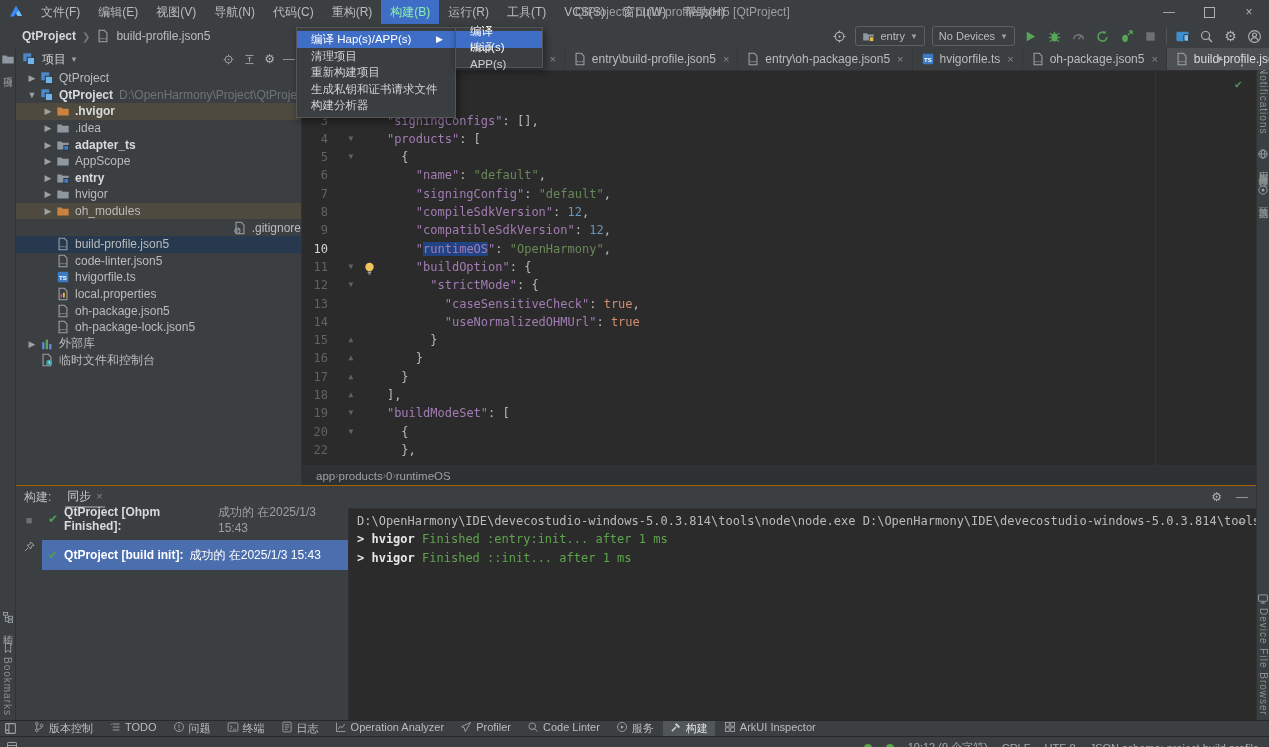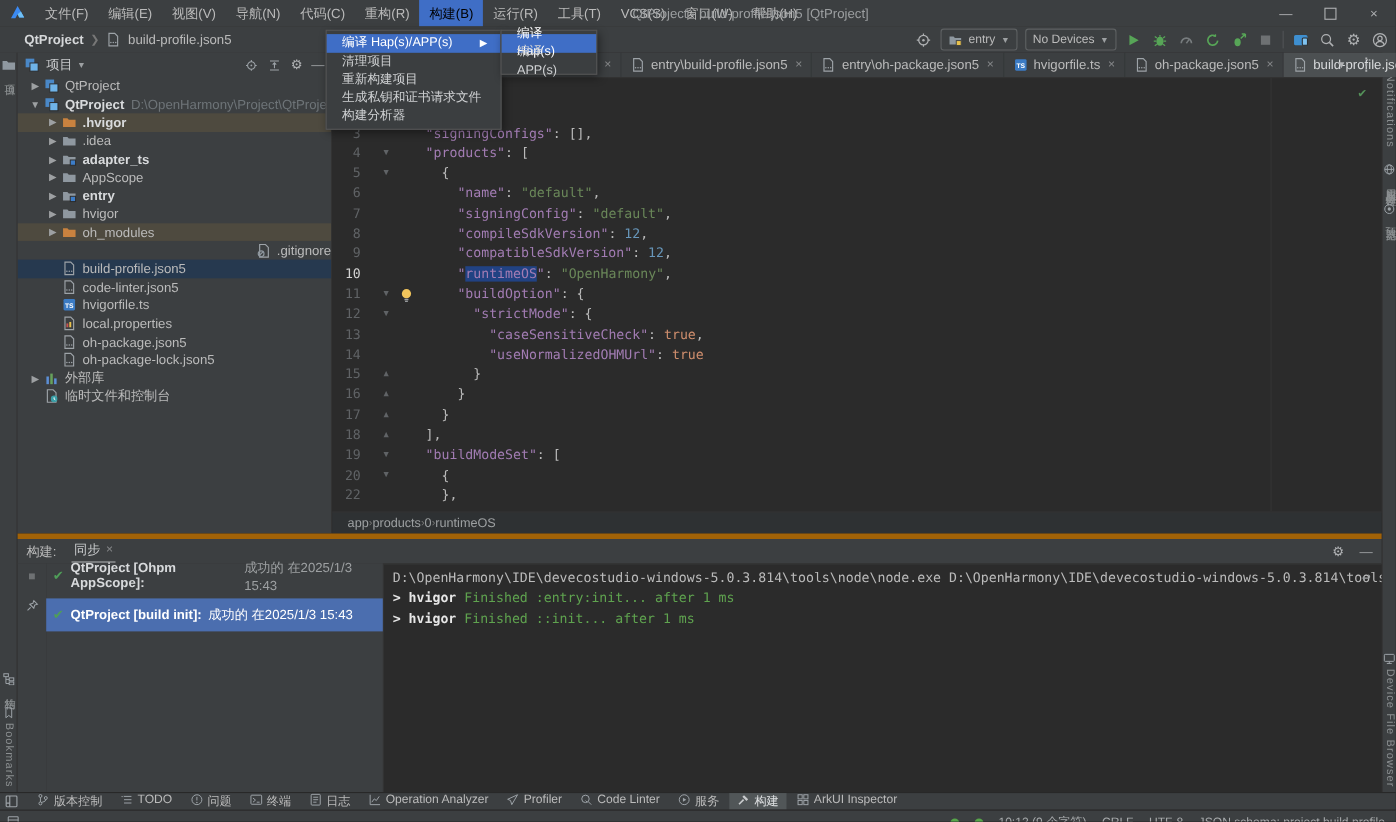--- a/index.html
+++ b/index.html
@@ -3,21 +3,21 @@
 <meta charset="utf-8">
 <style>
   html,body{margin:0;padding:0;background:#1e1e1e}
   #app{position:relative;width:1269px;height:747px;background:#2B2B2B;overflow:hidden;
        font-family:"Liberation Sans",sans-serif;color:#BBBBBB;-webkit-font-smoothing:antialiased}
   
   .titlebar{position:absolute;left:0;top:0;width:1269px;height:24px;background:#3C3F41;border-bottom:1px solid #323232;display:flex;align-items:center}
   .logo{width:16px;height:16px;margin:0 8px 0 8px;display:flex;align-items:center}
   #menubar{display:flex;height:24px;align-items:center}
   .menu-item{padding:0 9px;font-size:12px;line-height:24px;color:#BBBBBB;cursor:default}
-  .menu-item.active{background:#3F6EC6;color:#000000}
+  .menu-item.active{background:#3F6EC6;color:#86efac}
   .wtitle{position:absolute;left:575px;top:0;line-height:24px;font-size:12px;color:#9C9FA1}
   .winbtns{position:absolute;right:0;top:0;height:24px;display:flex}
   .winbtn{width:40px;height:24px;display:flex;align-items:center;justify-content:center;color:#AFB1B3;font-size:12px}
   .wb-restore{width:9px;height:9px;border:1px solid #AFB1B3;position:relative}
   
   .toolbar2{position:absolute;left:0;top:24px;width:1269px;height:24px;background:#3C3F41;border-bottom:1px solid #323232}
   .crumb2{position:absolute;left:22px;top:0;height:24px;display:flex;align-items:center;gap:6px;font-size:12px}
   .crumb2 .proj{font-weight:bold;color:#D5D7D9}
   .csep{color:#777;font-size:10px}
   .rcontrols{position:absolute;right:6px;top:0;height:24px;display:flex;align-items:center;gap:7px}
@@ -62,21 +62,21 @@
   .ln.cur{color:#D4D4D4}
   .fold{position:absolute;left:42px;width:14px;text-align:center;color:#606366;font-size:8px}
   .ct{position:absolute;left:56px}
   .tk-key{color:#A27CB3}.tk-str{color:#6A8759}.tk-num{color:#6897BB}.tk-bool{color:#CF8E6D}.tk-p{color:#BABABA}
   .sel{background:#214283}
   .marginline{position:absolute;left:853px;top:0;bottom:0;width:1px;background:#343434}
   .okcheck{position:absolute;right:14px;top:6px;color:#549159;font-size:12px}
   .bulb{position:absolute;left:62px;top:191px}
   .crumbs{height:19px;border-top:1px solid #323232;display:flex;align-items:center;gap:0;padding-left:14px;font-size:11.5px;color:#9DA0A2;flex:none;background:#2E3133}
   
-  .buildpanel{position:absolute;left:16px;top:485px;width:1240px;height:254px;background:#2B2B2B;border-top:5px solid #a16207;box-sizing:border-box}
+  .buildpanel{position:absolute;left:16px;top:485px;width:1240px;height:254px;background:#2B2B2B;border-top:1px solid #a16207;box-sizing:border-box}
   .bp-head{height:22px;background:#3C3F41;border-bottom:1px solid #323232;display:flex;align-items:center;padding:0 8px;font-size:12px}
   .bp-tab{margin-left:14px;padding:0 2px;border-bottom:2px solid #787B7D;color:#C8CACC;height:20px;line-height:20px;display:flex;gap:5px;align-items:center}
   .bp-tab .x{color:#848688;font-size:11px}
   .bp-right{margin-left:auto;display:flex;gap:14px;color:#9DA0A2;align-items:center}
   .bp-body{position:absolute;left:0;top:22px;right:0;bottom:0;display:flex}
   .bp-toolcol{width:26px;background:#3C3F41;display:flex;flex-direction:column;align-items:center;padding-top:6px;gap:14px}
   .bp-list{width:306px;background:#3C3F41;border-right:1px solid #323232;padding-top:2px;font-size:12px}
   .bp-item{display:flex;align-items:center;gap:6px;height:18px;padding:0 6px;color:#BBBBBB}
   .bp-item .t{font-weight:bold;color:#D8DADC}
   .bp-item .s{color:#9DA0A2}
@@ -671,21 +671,21 @@
         <span style="color:#6E7173;font-size:11px">■</span>
         <span id="ic-pin">
             <svg width="13" height="13" viewBox="0 0 16 16" fill="none" stroke="#9DA3A8" stroke-width="1.2">
               <path d="M9.5 2.5l4 4-3 1-1 3.5-4.5-4.5L8.5 5.5zM6 10l-3.5 3.5" stroke="#9DA3A8"></path>
             </svg>
           </span>
       </div>
       <div class="bp-list" id="bp-list">
           <div class="bp-item">
             <span class="chk">✔</span>
-            <span class="t">QtProject [Ohpm AppScope]:</span>
+            <span class="t">QtProject [Ohpm Finished]:</span>
             <span class="s">成功的 在2025/1/3 15:43</span>
           </div>
           <div class="bp-item sel">
             <span class="chk">✔</span>
             <span class="t">QtProject [build init]:</span>
             <span class="s">成功的 在2025/1/3 15:43</span>
           </div>
         </div>
       <div class="bp-console">
         <div id="console-lines">

